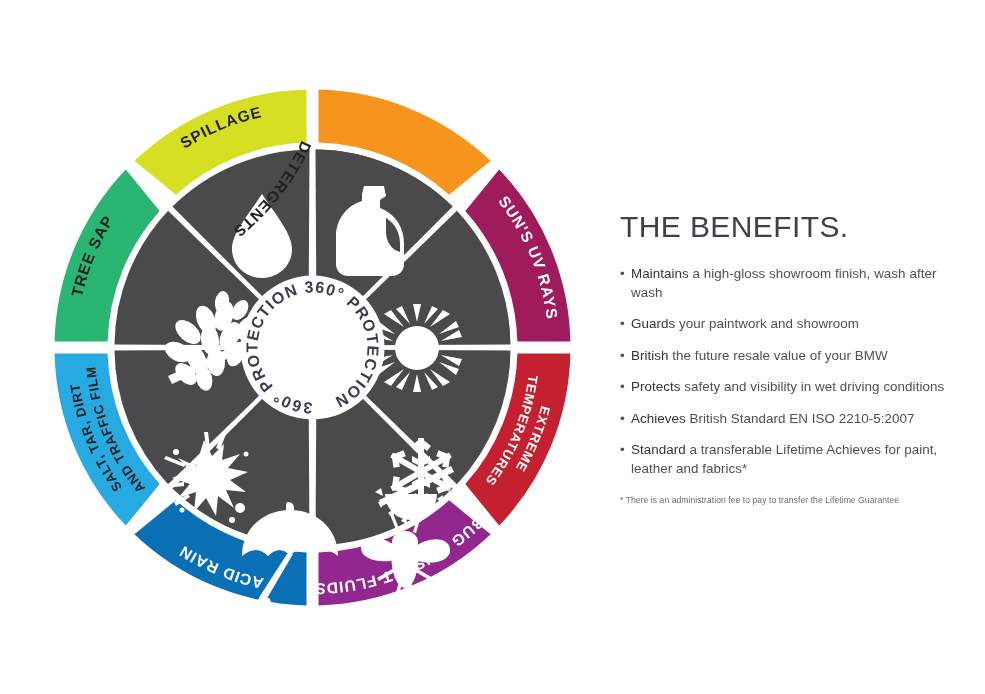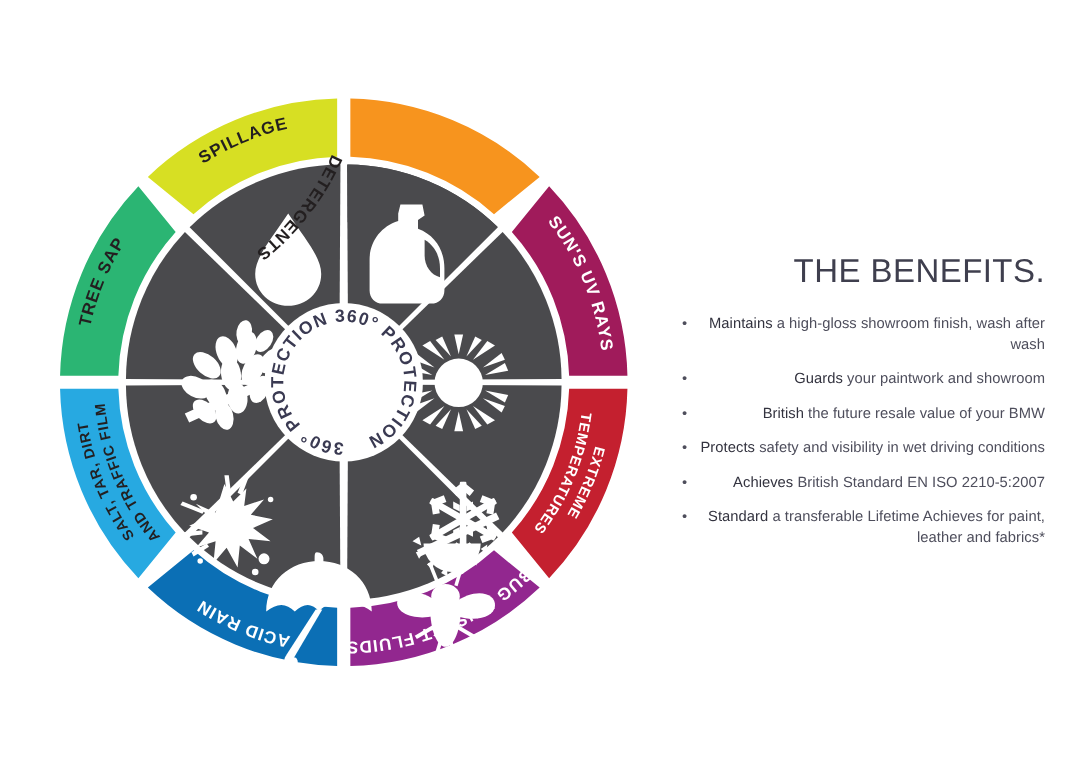--- a/index.html
+++ b/index.html
@@ -57,23 +57,22 @@
     font-weight: bold;
     font-size: 16px;
     letter-spacing: 1.1px;
     fill: #3a3a52;
   }
 
   
   #benefits-panel {
     position: absolute;
     left: 620px;
-    top: 230px;
+    top: 210px;
     width: 330px;
-    text-align: right;
   }
   #benefits-title {
     font-family: "Liberation Sans", sans-serif;
     font-weight: 400;
     font-size: 30px;
     letter-spacing: 0.4px;
     color: #3f3f4e;
     margin: 0 0 22px 0;
     line-height: 1.1;
     white-space: nowrap;
@@ -375,15 +374,16 @@
       <li>
         <span class="bullet">•</span><span class="lead">Protects</span><span class="rest"> safety and visibility in wet driving conditions</span>
       </li>
       <li>
         <span class="bullet">•</span><span class="lead">Achieves</span><span class="rest"> British Standard EN ISO 2210-5:2007</span>
       </li>
       <li>
         <span class="bullet">•</span><span class="lead">Standard</span><span class="rest"> a transferable Lifetime Achieves for paint, leather and fabrics*</span>
       </li>
     </ul>
+    <div id="footnote">* There is an administration fee to pay to transfer the Lifetime Guarantee</div>
   </div>
 
 </div>
 
 </body></html>

